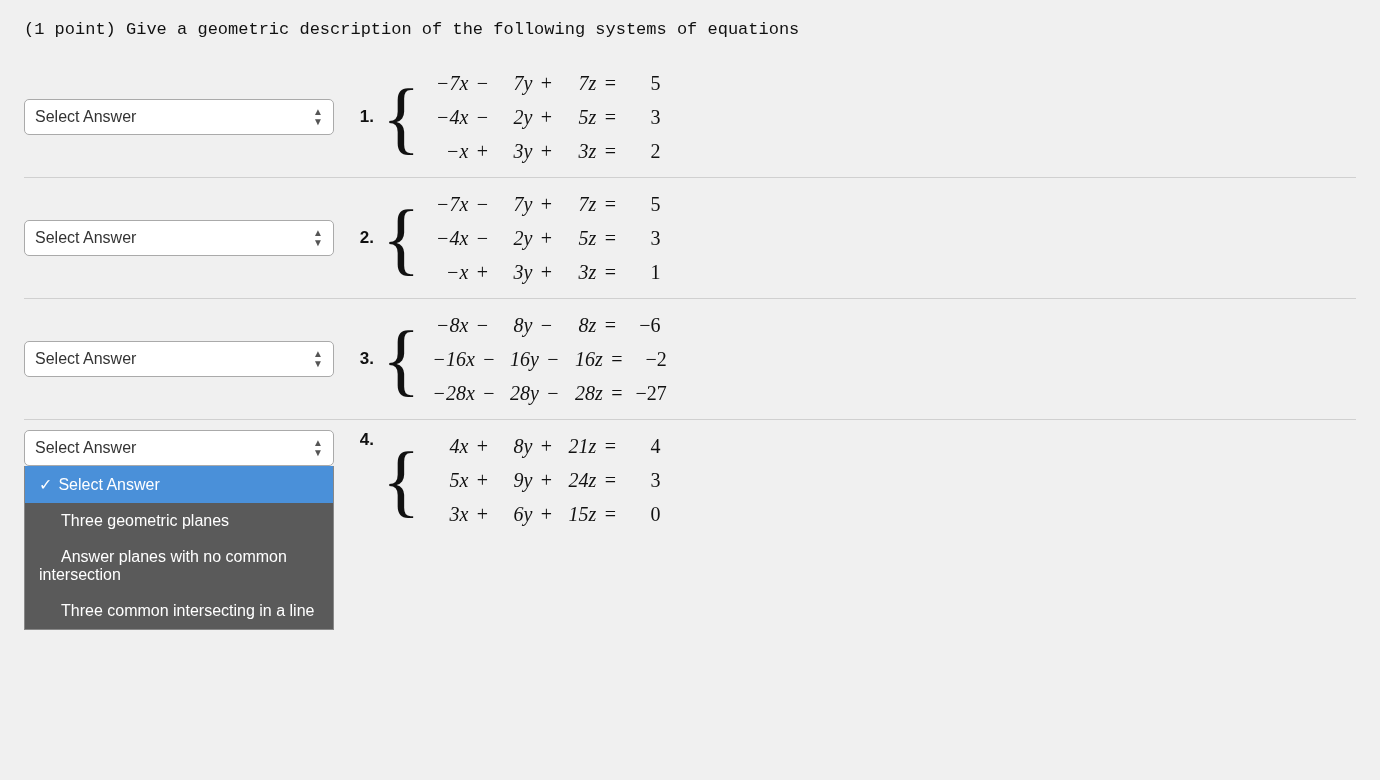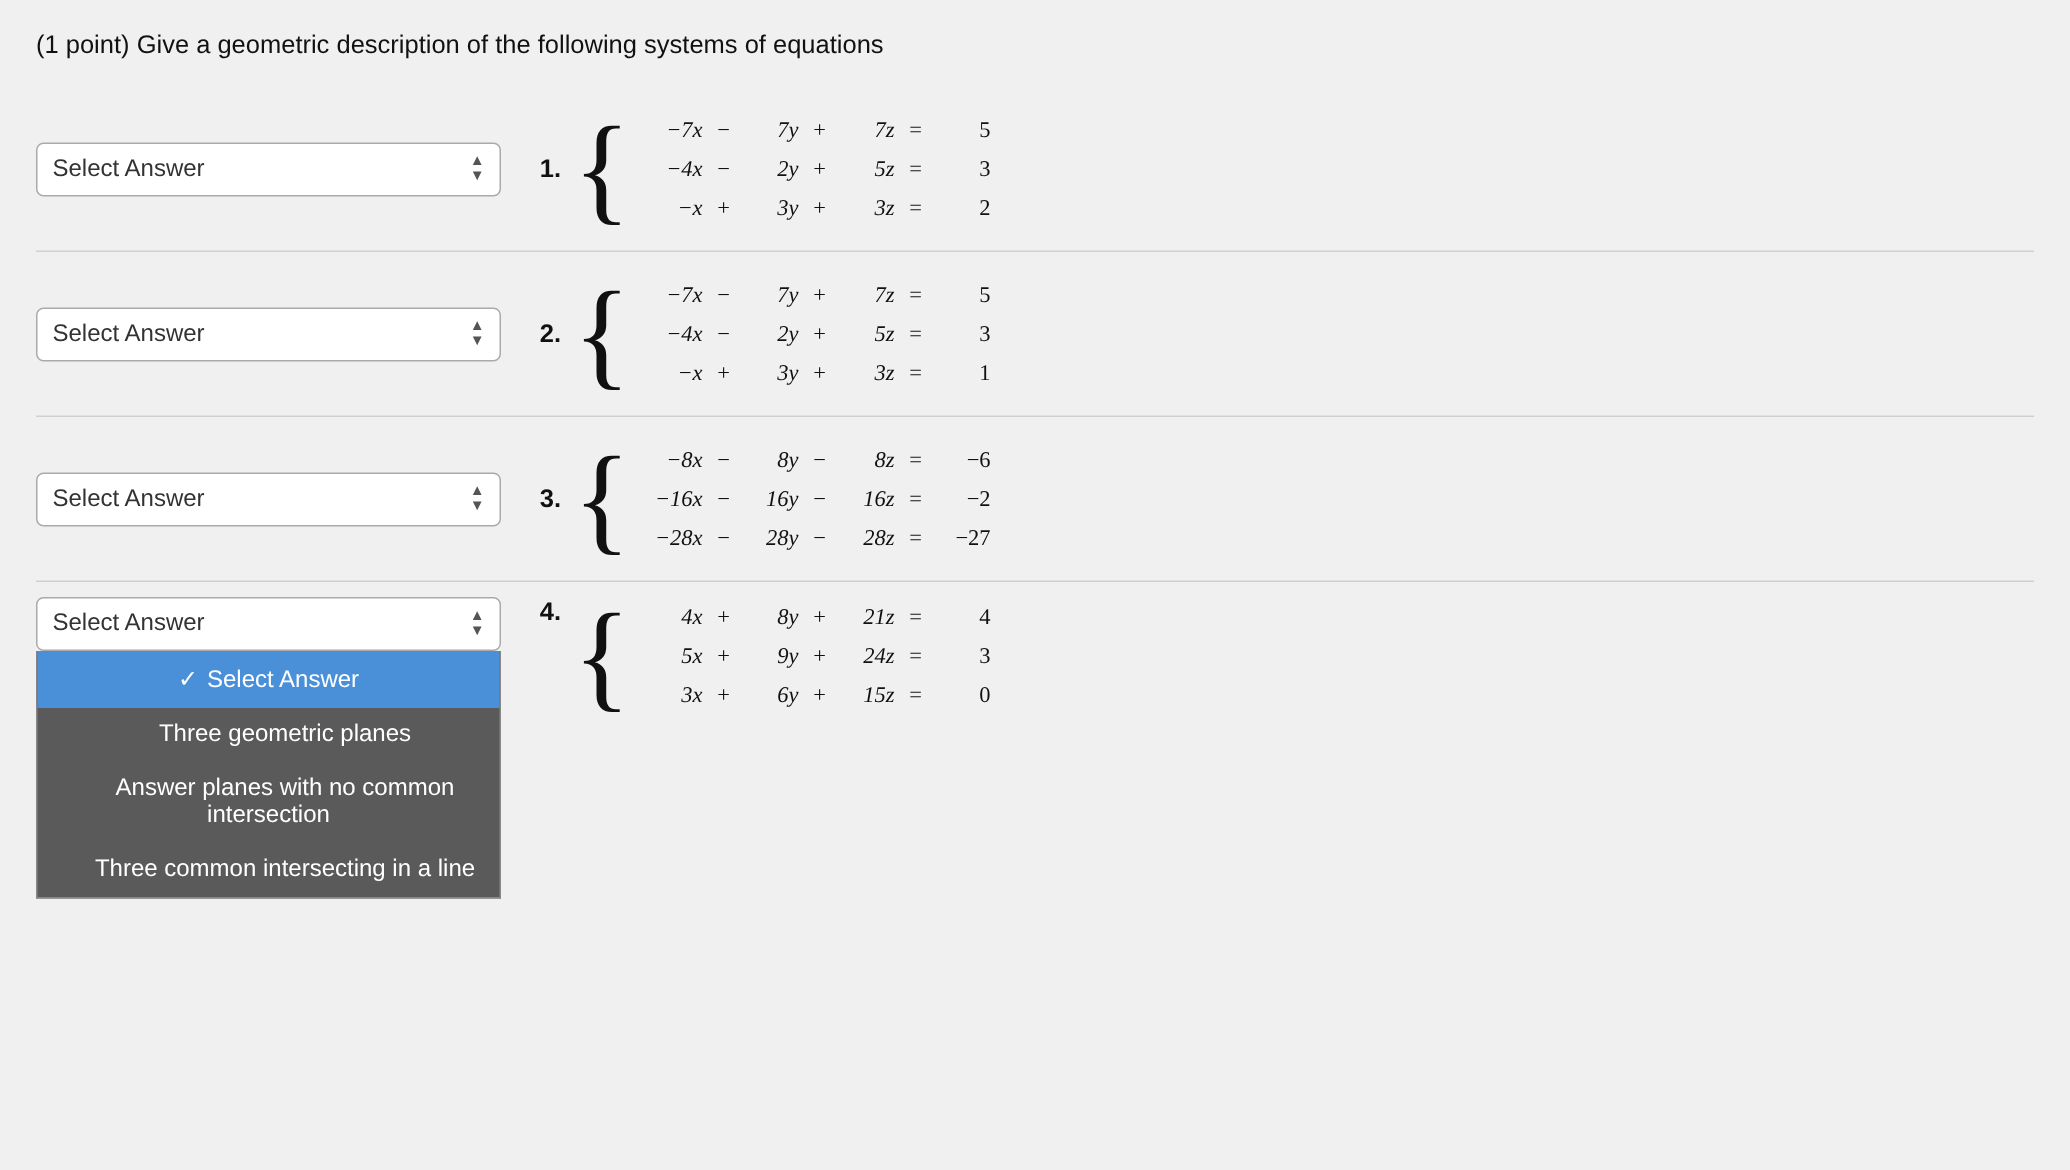--- a/index.html
+++ b/index.html
@@ -8,21 +8,21 @@
       font-family: 'Times New Roman', Times, serif;
       background: #f0f0f0;
       width: 1380px;
       min-height: 780px;
       padding: 20px 24px;
       font-size: 18px;
       color: #111;
     }
 
     .question-title {
-      font-family: Liberation Sans, sans-serif;
+      font-family: Liberation Mono, monospace;
       font-size: 17px;
       font-weight: normal;
       margin-bottom: 18px;
       color: #111;
     }
 
     .problems-container {
       display: flex;
       flex-direction: column;
       gap: 0;
@@ -95,21 +95,21 @@
     .equations {
       display: flex;
       flex-direction: column;
       gap: 2px;
     }
 
     .equation-line {
       display: flex;
       align-items: center;
       gap: 0;
-      font-size: 15px;
+      font-size: 20px;
       line-height: 1.6;
     }
 
     .eq-term {
       display: inline-block;
       min-width: 36px;
       text-align: right;
       font-style: italic;
     }
     .eq-op {
@@ -164,21 +164,20 @@
       border-top: none;
       z-index: 100;
       font-family: Arial, Helvetica, sans-serif;
       font-size: 16px;
     }
 
     .dropdown-item {
       padding: 9px 14px;
       color: white;
       cursor: pointer;
-      text-align: center;
     }
 
     .dropdown-item.selected {
       background: #4a90d9;
       color: white;
     }
 
     .checkmark {
       margin-right: 6px;
     }

